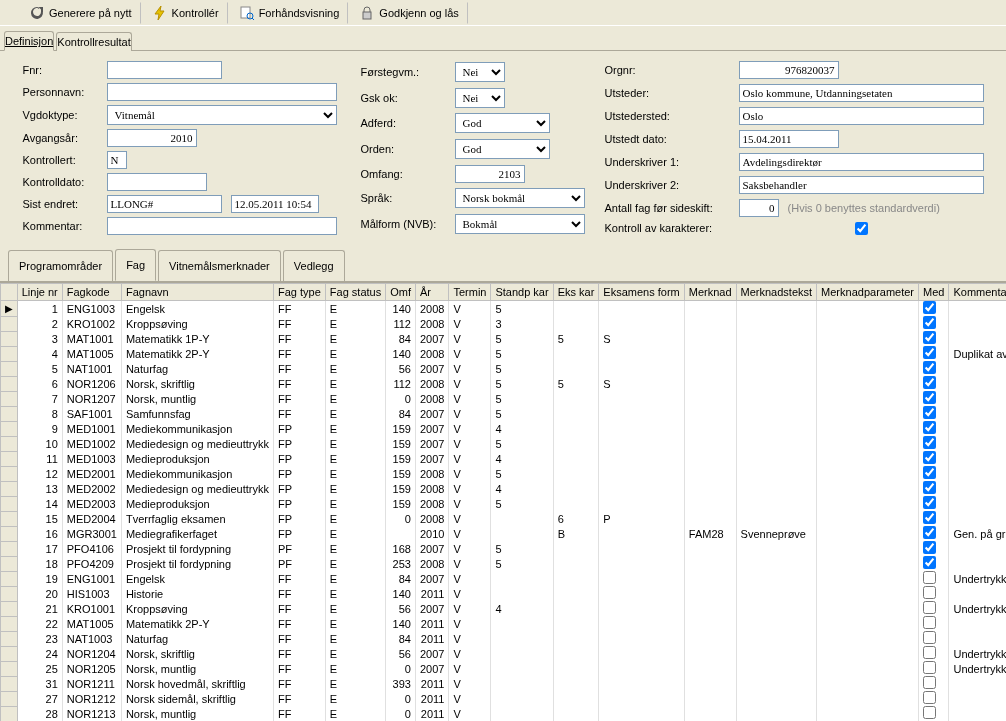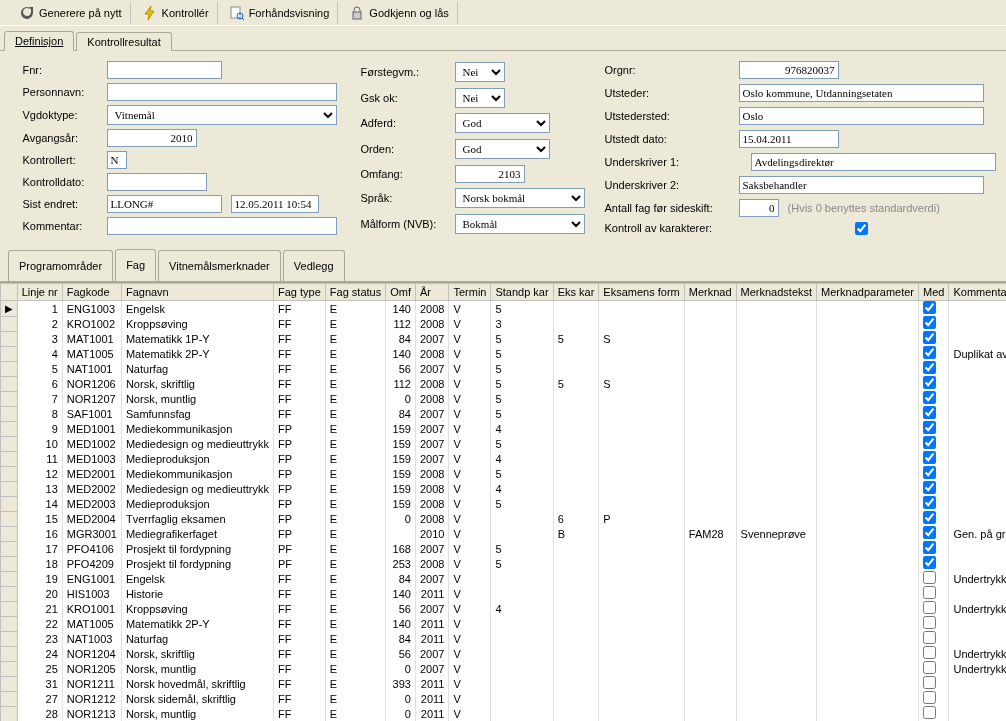--- a/index.html
+++ b/index.html
@@ -1,21 +1,21 @@
 <!DOCTYPE html>
 <html><head>
 <meta charset="utf-8">
 <style>
   html,body{margin:0;padding:0;font-family:Tahoma,Arial,sans-serif;font-size:11px;color:#000;background:#ece9d8;}
   *{box-sizing:border-box;}
-  .toolbar{display:flex;align-items:center;background:#ece9d8;border-bottom:1px solid #fff;height:26px;padding:0 10px;}
+  .toolbar{display:flex;align-items:center;background:#ece9d8;border-bottom:1px solid #fff;height:26px;padding:0 20px;}
   .toolbar .btn{display:flex;align-items:center;padding:2px 8px;margin-right:2px;border:1px solid transparent;background:#ece9d8;border-right:1px solid #c0c0c0;height:22px;}
   .ico{width:16px;height:16px;margin-right:4px;display:inline-block;}
   .tabbar{display:flex;align-items:flex-end;background:#ece9d8;border-bottom:1px solid #aca899;padding:4px 4px 0 4px;}
-  .tab{padding:3px 10px;border:1px solid #aca899;border-bottom:none;background:#ece9d8;margin-right:2px;position:relative;top:1px;border-top-left-radius:3px;border-top-right-radius:3px;}
+  .tab{padding:3px 0;border:1px solid #aca899;border-bottom:none;background:#ece9d8;margin-right:2px;position:relative;top:1px;border-top-left-radius:3px;border-top-right-radius:3px;}
   .tab.active{background:#ece9d8;border-bottom:1px solid #ece9d8;text-decoration:underline;}
   .form-area{padding:10px 8px 6px 8px;display:flex;gap:20px;justify-content:center;}
   .col{display:grid;grid-template-columns:90px auto;row-gap:4px;column-gap:4px;align-items:center;}
   .col.c1{grid-template-columns:80px 120px 110px;}
   .col.c2{grid-template-columns:90px 130px;}
   .col.c3{grid-template-columns:130px 245px;}
   label{white-space:nowrap;}
   input[type=text],select{font:11px Tahoma;background:#fff;border:1px solid #7f9db9;padding:1px 3px;height:18px;}
   .inset{border:1px inset #fff;background:#fff;}
   select{height:20px;}
@@ -140,21 +140,21 @@
     <label>Utsteder:</label>
     <input type="text" class="inset" style="width: 245px;" value="Oslo kommune, Utdanningsetaten">
 
     <label>Utstedersted:</label>
     <input type="text" class="inset" style="width: 245px;" value="Oslo">
 
     <label>Utstedt dato:</label>
     <input type="text" class="inset" style="width: 100px;" value="15.04.2011">
 
     <label>Underskriver 1:</label>
-    <input type="text" class="inset" style="width: 245px; margin-left: 12px;" value="Avdelingsdirektør">
+    <input type="text" class="inset" style="width: 245px;" value="Avdelingsdirektør">
 
     <label>Underskriver 2:</label>
     <input type="text" class="inset" style="width: 245px;" value="Saksbehandler">
 
     <label>Antall fag før sideskift:</label>
     <div>
       <input type="text" class="inset" style="width: 40px; text-align: right;" value="0">
       <span class="hint">(Hvis 0 benyttes standardverdi)</span>
     </div>
 

